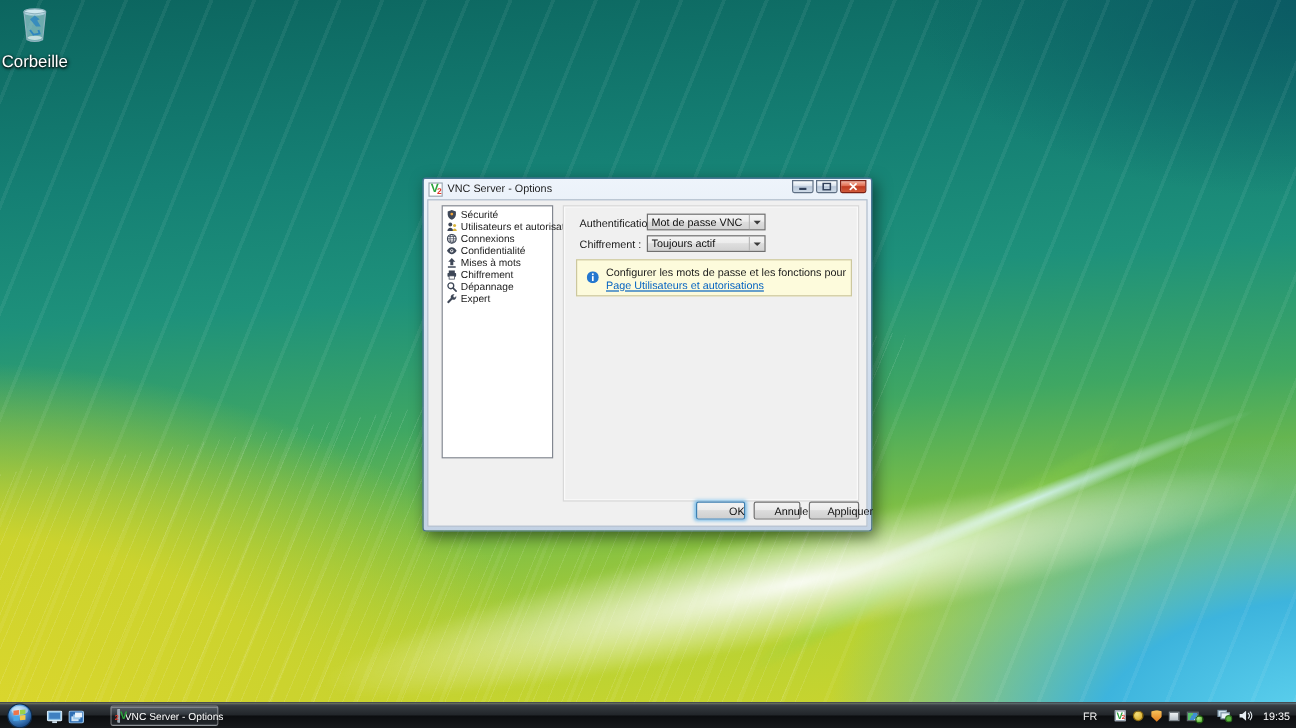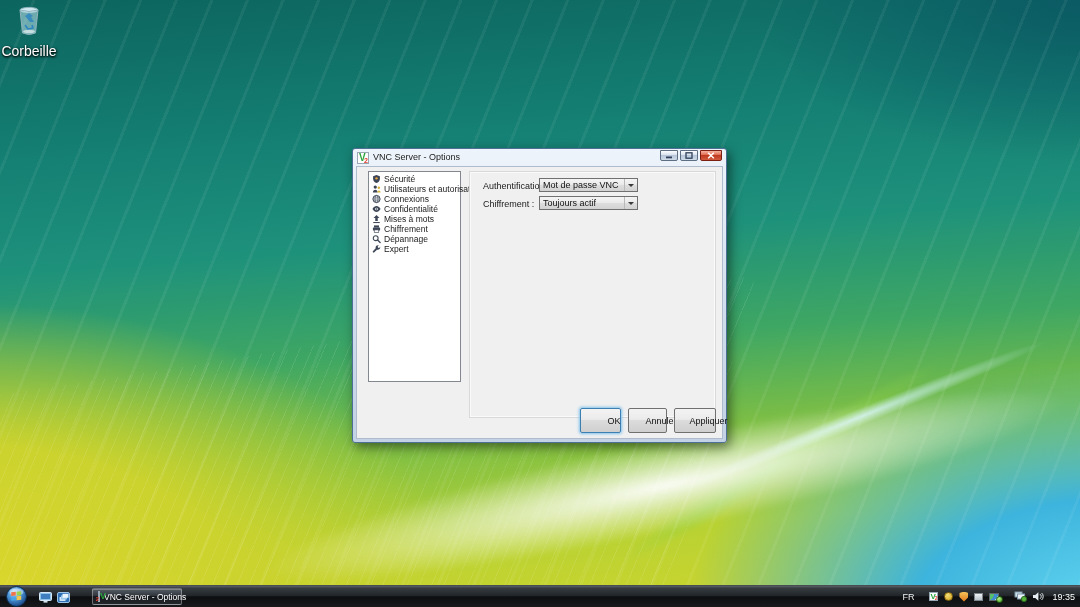--- a/index.html
+++ b/index.html
@@ -76,21 +76,21 @@
   .combo .arr { width:13px; height:100%; display:flex; align-items:center; justify-content:center;
     border-left:1px solid #b9b9b9; }
   .combo .arr::before { content:""; border:3px solid transparent; border-top-color:#3a3a3a; margin-top:3px; }
 
   .infobox { position:absolute; left:10px; top:44px; width:230px; height:31px;
     background:#fdfbdc; border:1px solid #ccc79e; }
   .infobox .txt { position:absolute; left:24px; top:5px; font-size:9px; color:#1a1a1a; white-space:nowrap; }
   .infobox .lnk { position:absolute; left:24px; top:16px; font-size:9px; color:#0563c1; text-decoration:underline; cursor:pointer; white-space:nowrap; }
 
   .dlg-buttons { position:absolute; right:6px; bottom:5px; display:flex; gap:7px; }
-  .btn { height:25px; border:1px solid #707070; border-radius:2px; font-size:9px; color:#111;
+  .btn { height:15px; border:1px solid #707070; border-radius:2px; font-size:9px; color:#111;
     background:linear-gradient(#f3f3f3,#ebebeb 45%,#dcdcdc 50%,#cfcfcf);
     display:flex; align-items:center; justify-content:center;padding-left:27px; }
   .btn.ok { width:41px; border-color:#3c7fb1; box-shadow:0 0 3px 1px #7fc0ea; }
   .btn.cancel { width:39px;text-align:right; }
   .btn.apply { width:42px; }
 
   
   .taskbar { position:absolute; left:0; right:0; bottom:0; height:22px;
     background:linear-gradient(180deg, #5a6167 0%, #363b40 10%, #23272b 45%, #0c0e10 52%, #17191c 100%);
     border-top:1px solid #484d52; display:flex; align-items:center; }
@@ -231,20 +231,29 @@
           <span class="val">Mot de passe VNC</span>
           <span class="arr"></span>
         </div>
 
         <span class="fld-label" style="left:13px; top:27px;text-align:right;">Chiffrement :</span>
         <div class="combo" style="left:69px; top:24px;">
           <span class="val">Toujours actif</span>
           <span class="arr"></span>
         </div>
 
+        <div class="infobox">
+          <svg width="10" height="10" viewBox="0 0 10 10" style="position:absolute; left:8px; top:9px;">
+            <circle cx="5" cy="5" r="5" fill="#2477cf"></circle>
+              <rect x="4.3" y="1.8" width="1.4" height="1.5" fill="#fff"></rect>
+              <rect x="4.3" y="4.1" width="1.4" height="4.1" fill="#fff"></rect>
+          </svg>
+          <span class="txt">Configurer les mots de passe et les fonctions pour</span>
+          <span class="lnk">Page Utilisateurs et autorisations</span>
+        </div>
       </div>
 
       <div class="dlg-buttons">
         <button class="btn ok">OK</button>
         <button class="btn cancel">Annuler</button>
         <button class="btn apply">Appliquer</button>
       </div>
     </div>
   </div>
 

